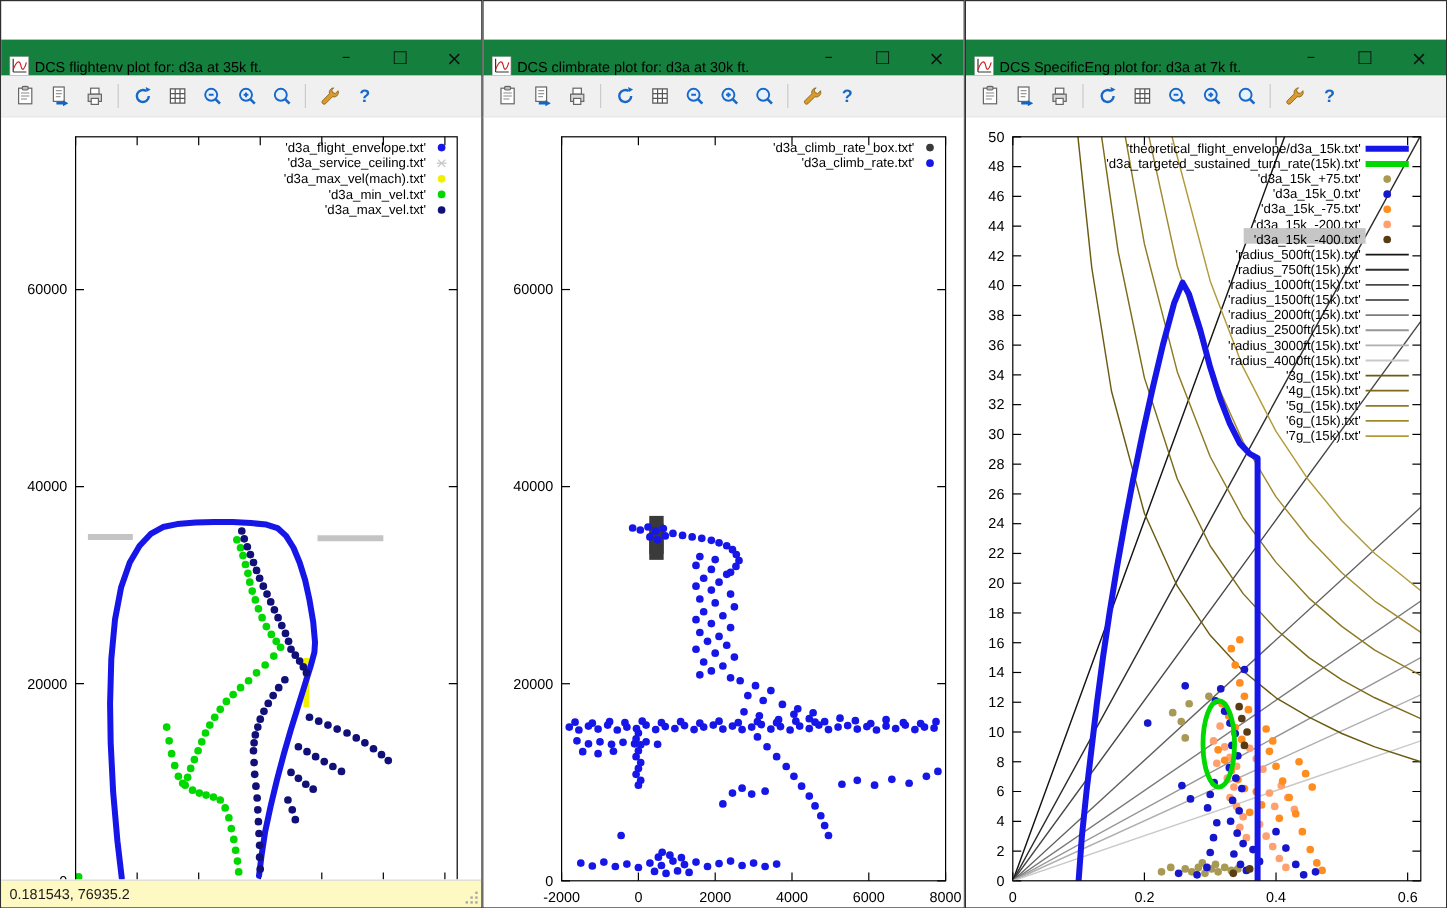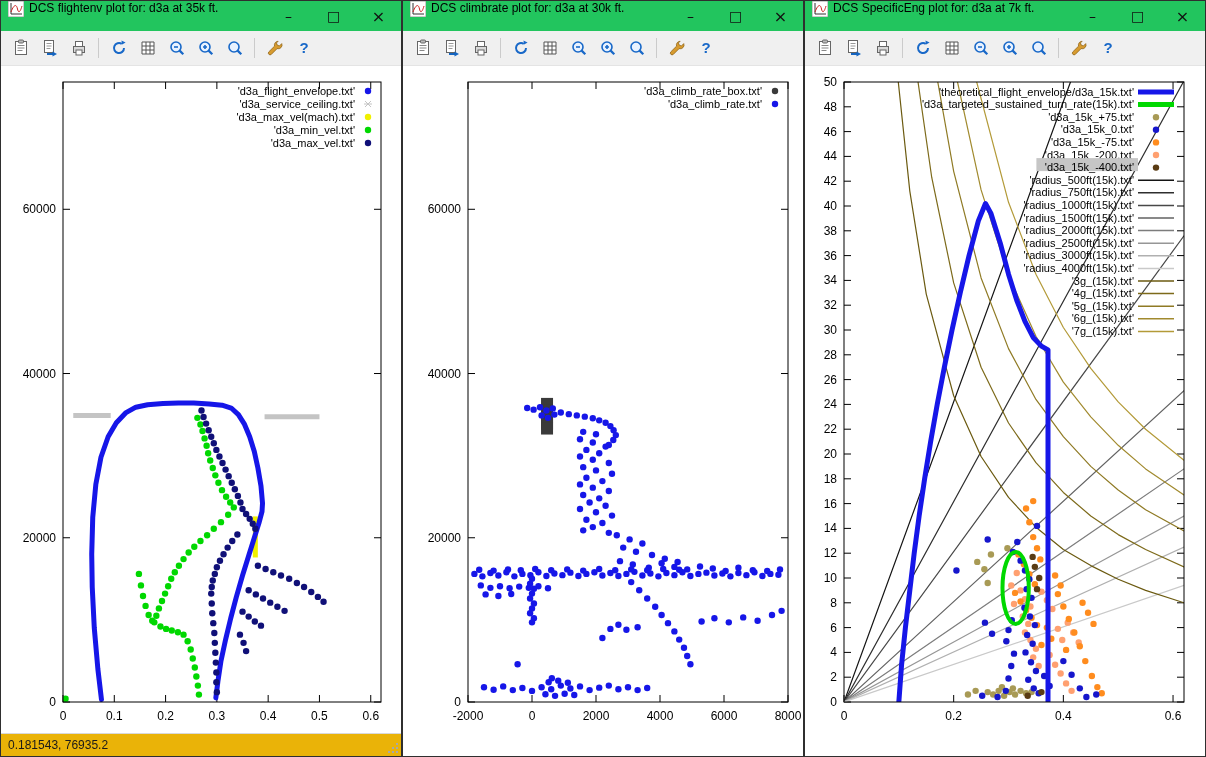--- a/index.html
+++ b/index.html
@@ -1,28 +1,28 @@
 <!DOCTYPE html>
 <html><head>
 <meta charset="utf-8">
 <style>
   html,body{margin:0;padding:0;background:#8a8a8a;font-family:"Liberation Sans",sans-serif;}
   .desktop{display:flex;width:1206px;height:757px;}
   .app-window{width:402px;height:757px;border:1px solid #2f2f2f;box-sizing:border-box;display:flex;flex-direction:column;background:#fff;}
-  .titlebar{height:30px;flex:0 0 30px;display:flex;align-items:flex-start;background:#22c55e;}
+  .titlebar{height:30px;flex:0 0 30px;display:flex;align-items:flex-end;background:#15803d;margin-top:32px;}
   .win-icon{width:16px;height:16px;margin:0 5px 0 7px;flex:0 0 16px;}
   .title-text{font-size:12px;color:#000;flex:1;white-space:nowrap;overflow:hidden;}
   .caption{display:flex;height:100%;}
   .cap-btn{width:45px;height:100%;display:flex;align-items:center;justify-content:center;font-size:14px;color:#111;font-family:"DejaVu Sans",sans-serif;}
   .toolbar{height:34px;flex:0 0 34px;background:#f0f0f0;display:flex;align-items:center;padding:0 5px;border-bottom:1px solid #e4e4e4;}
   .tb-btn{width:27px;height:27px;display:flex;align-items:center;justify-content:center;border-radius:2px;margin:0 1px;}
   .tb-sep{width:1px;height:20px;background:#cbcbcb;margin:0 5px;}
   .plot-area{flex:1;background:#fff;overflow:hidden;}
   svg.chart{display:block;}
-  .statusbar{height:22px;flex:0 0 22px;background:#eab308;border-top:1px solid #d9d9d9;display:flex;align-items:center;font-size:12px;color:#1a1a1a;padding-left:7px;position:relative;}
+  .statusbar{height:22px;flex:0 0 22px;background:#fef9c3;border-top:1px solid #d9d9d9;display:flex;align-items:center;font-size:12px;color:#1a1a1a;padding-left:7px;position:relative;}
   .grip{position:absolute;right:1px;bottom:1px;}
   svg text{font-family:"Liberation Sans","DejaVu Sans",sans-serif;font-size:12px;fill:#000;}
   svg text.legend{font-size:11px;}
 </style>
 </head>
 <body>
 
 <div class="desktop">
 
   <div class="app-window">

